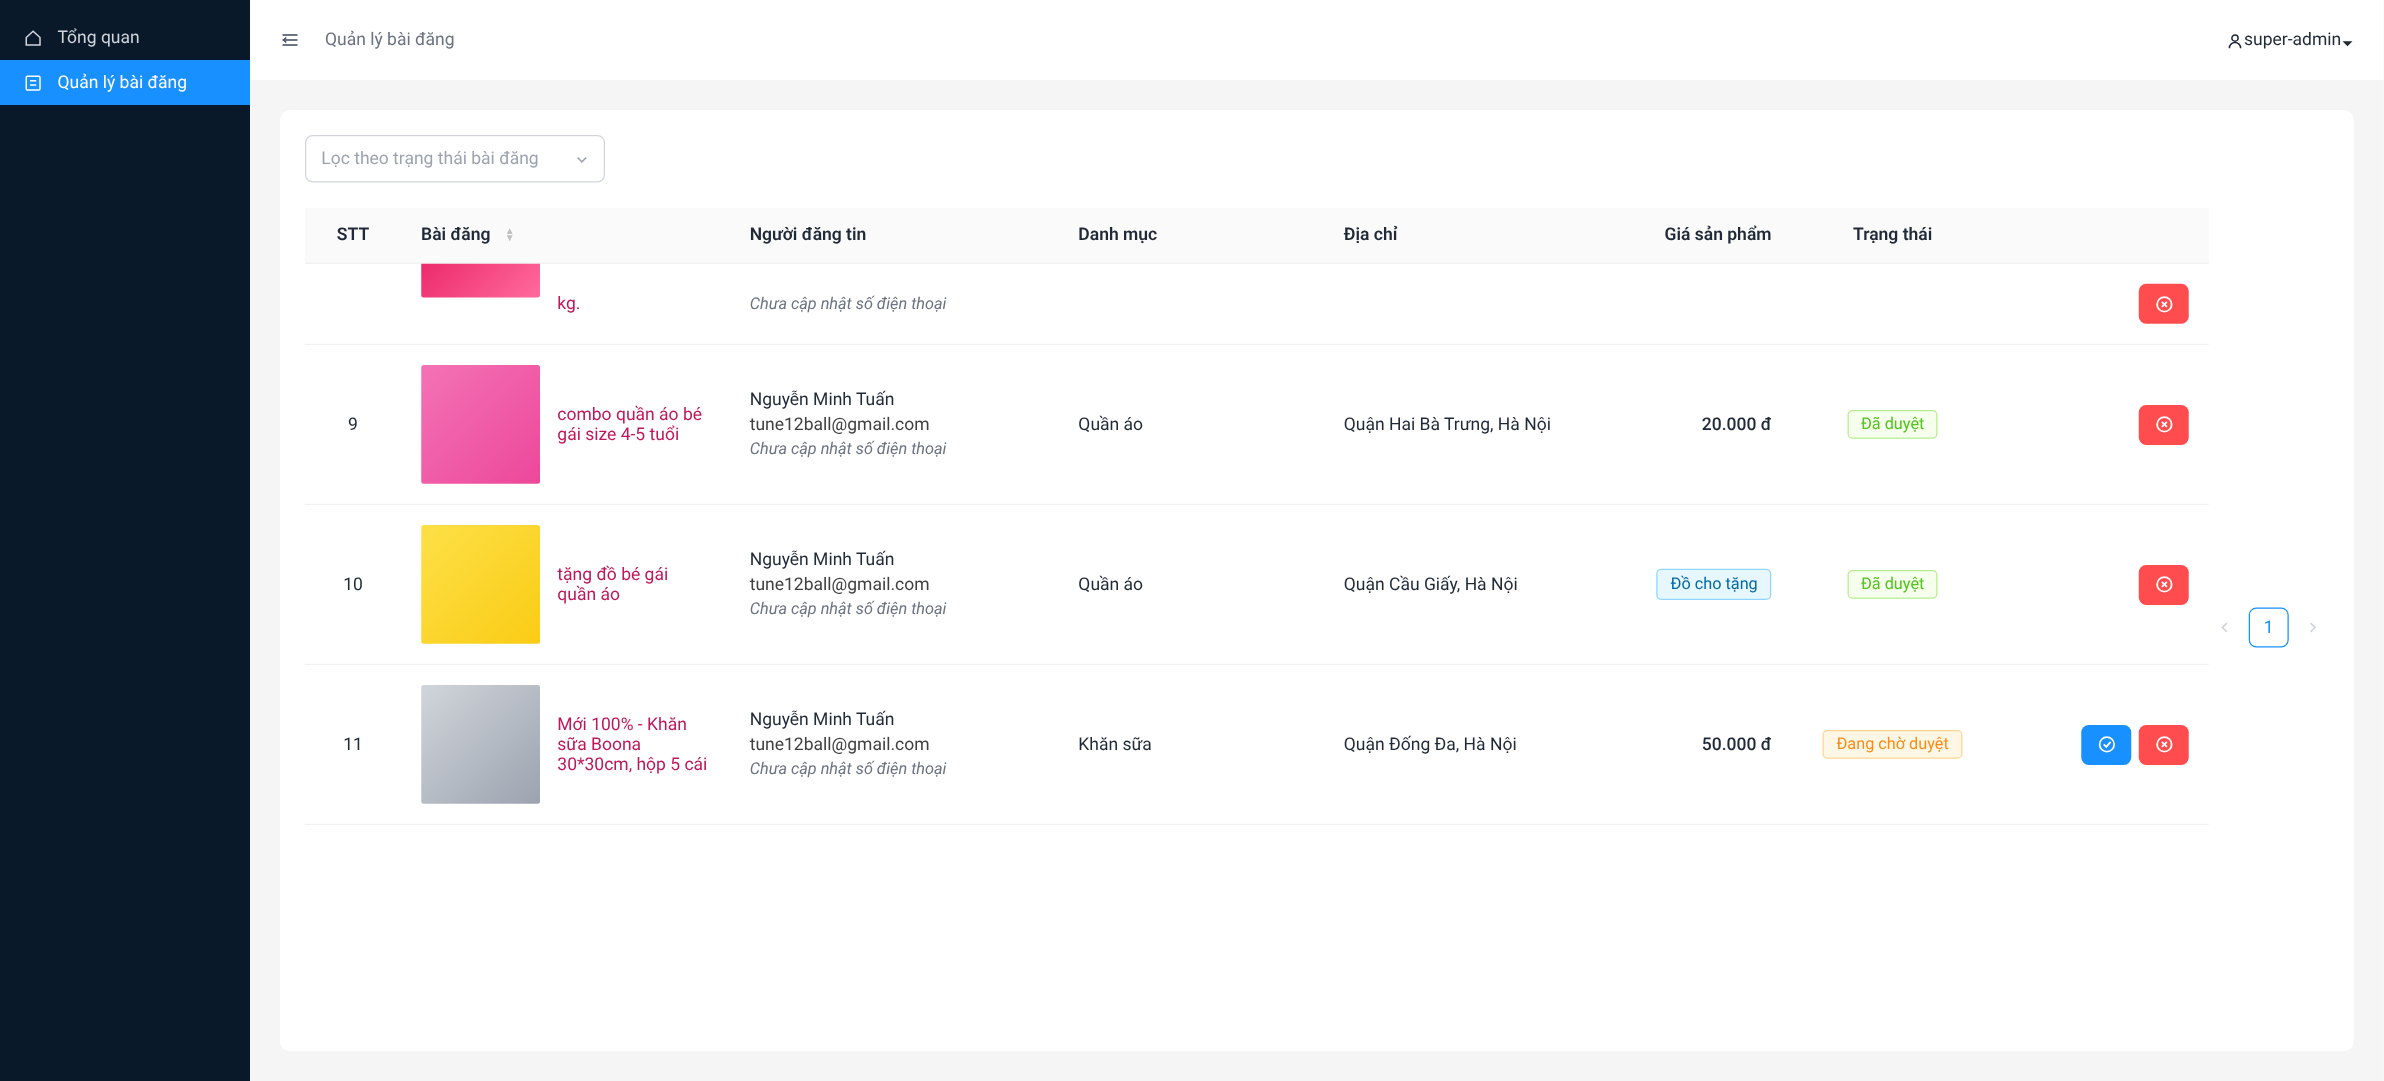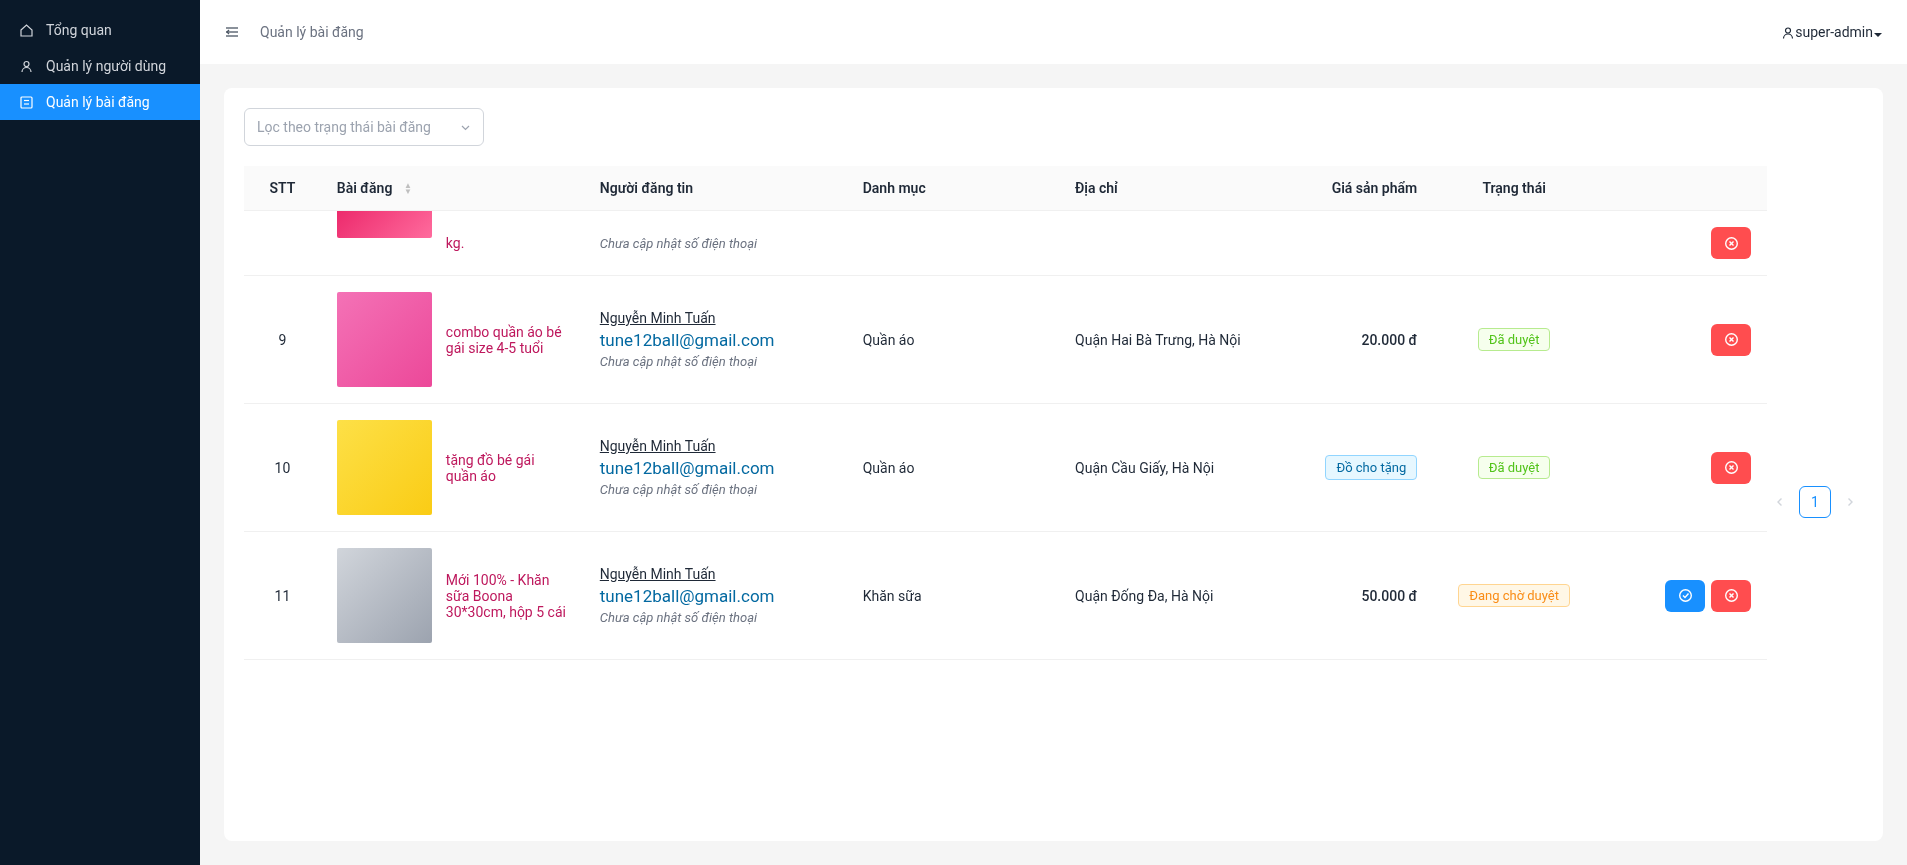--- a/index.html
+++ b/index.html
@@ -53,22 +53,22 @@
     .col-act { width: 170px; }
     
     .post-cell { display: flex; align-items: center; gap: 14px; }
     .thumb { width: 95px; height: 95px; background: #e5e7eb; border-radius: 2px; flex-shrink: 0; background-size: cover; background-position: center; }
     .thumb.t8 { background: linear-gradient(135deg, #e91e63, #ff6b9d); }
     .thumb.t9 { background: linear-gradient(135deg, #f472b6, #ec4899); }
     .thumb.t10 { background: linear-gradient(135deg, #fde047, #facc15); }
     .thumb.t11 { background: linear-gradient(135deg, #d1d5db, #9ca3af); }
     .post-title { font-size: 14px; color: #be185d; }
     
-    .user-name { font-size: 14px; text-decoration: underline; }
-    .user-email { color: #0369a1; font-size: 17px; margin: 4px 0; }
+    .user-name { font-size: 14px; }
+    .user-email { color: #404040; font-size: 14px; margin: 4px 0; }
     .user-phone { font-style: italic; color: #6b7280; font-size: 13px; }
     
     .price-tag { font-weight: 500; }
     .gift-tag { display: inline-block; background: #e6f7ff; color: #0369a1; border: 1px solid #91d5ff; padding: 4px 10px; border-radius: 4px; font-size: 13px; }
     
     .status-badge { display: inline-block; padding: 3px 10px; border-radius: 4px; font-size: 13px; border: 1px solid; }
     .status-approved { background: #f6ffed; color: #52c41a; border-color: #b7eb8f; }
     .status-pending { background: #fff7e6; color: #fa8c16; border-color: #ffd591; }
     
     .action-btn { display: inline-flex; align-items: center; justify-content: center; width: 40px; height: 32px; border-radius: 6px; border: none; cursor: pointer; color: #fff; margin-left: 6px; }
@@ -86,29 +86,20 @@
 
 <div class="sidebar">
   <div id="sidebar-items">
       <div class="sidebar-item">
         <span class="icon">
           <svg width="15" height="15" viewBox="0 0 15 15" fill="none" stroke="currentColor" stroke-width="1.2">
             <path d="M2 7 L7.5 2 L13 7 V13 H2 Z"></path>
           </svg>
         </span>
         <span>Tổng quan</span>
-      </div>
-      <div class="sidebar-item">
-        <span class="icon">
-          <svg width="15" height="15" viewBox="0 0 15 15" fill="none" stroke="currentColor" stroke-width="1.2">
-            <circle cx="7.5" cy="5" r="2.5"></circle>
-            <path d="M3 13c0-2.5 2-4.5 4.5-4.5s4.5 2 4.5 4.5"></path>
-          </svg>
-        </span>
-        <span>Quản lý người dùng</span>
       </div>
       <div class="sidebar-item active">
         <span class="icon">
           <svg width="15" height="15" viewBox="0 0 15 15" fill="none" stroke="currentColor" stroke-width="1.2">
             <rect x="2" y="2" width="11" height="11" rx="1"></rect>
             <line x1="5" y1="5.5" x2="10" y2="5.5"></line>
             <line x1="5" y1="9" x2="10" y2="9"></line>
           </svg>
         </span>
         <span>Quản lý bài đăng</span>

